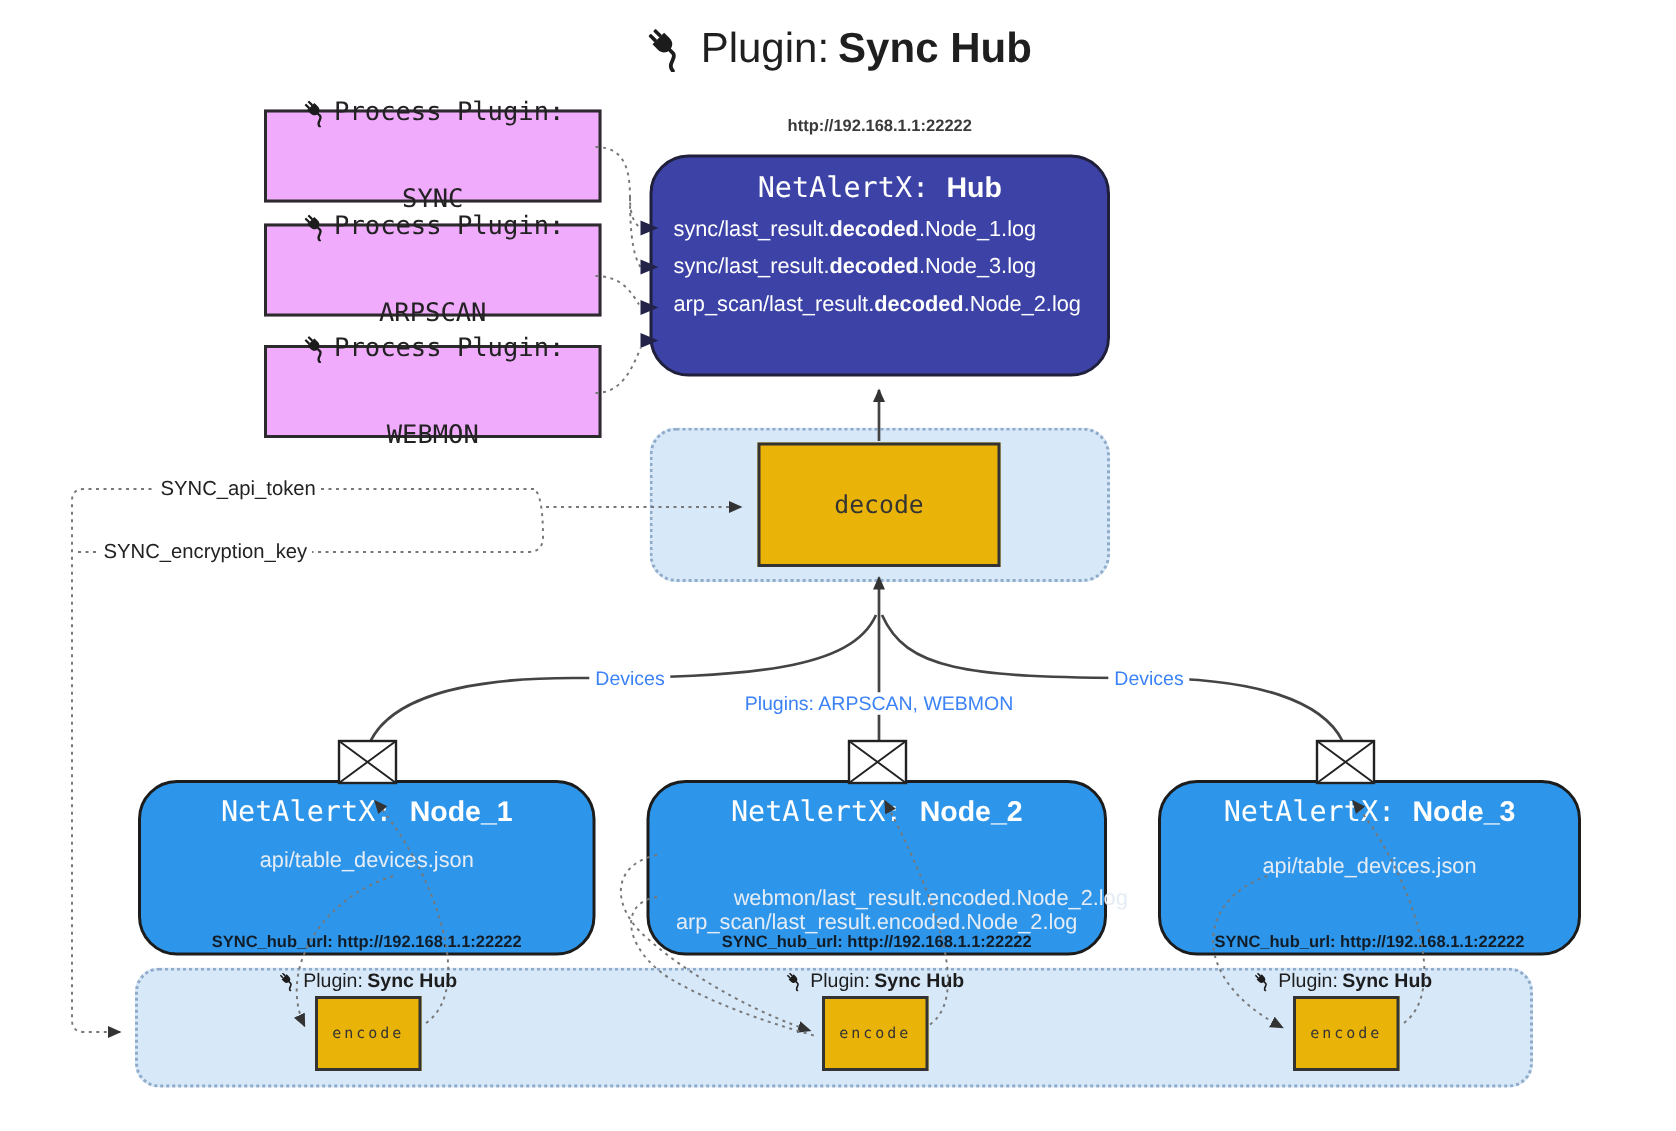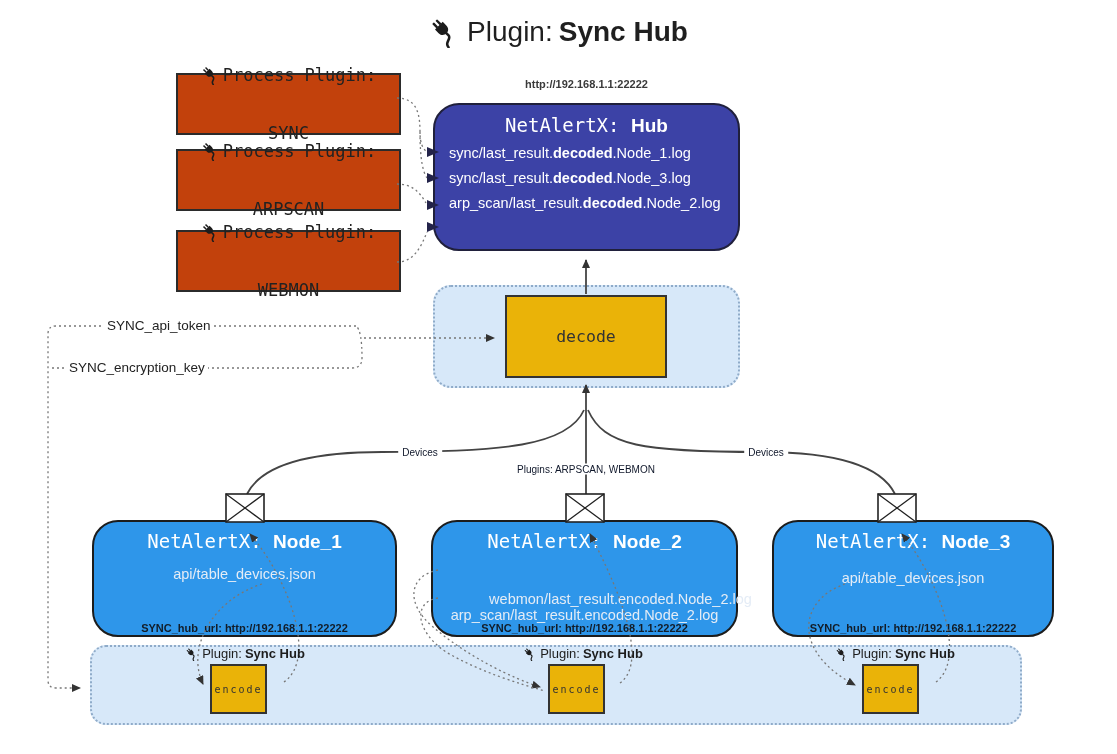--- a/index.html
+++ b/index.html
@@ -9,21 +9,21 @@
   }
   .abs{position:absolute;}
   
   .main-title{
     top:16px;left:0;width:1117px;display:flex;justify-content:center;align-items:center;
     gap:6px;font-size:28px;color:#1f1f1f;
   }
   .main-title .bold{font-weight:bold;}
   
   .pbox{
-    left:176px;width:221px;height:58px;background:#c2410c;border:2px solid #2b2b2b;
+    left:176px;width:221px;height:58px;background:#f0abfc;border:2px solid #2b2b2b;
     display:flex;flex-direction:column;justify-content:center;align-items:center;
     font-family:"DejaVu Sans Mono", monospace;font-size:17px;color:#222;line-height:26px;gap:32px;
   }
   .pbox .row1{display:flex;align-items:center;gap:2px;}
   
   .hub-url{top:78px;left:433px;width:307px;text-align:center;font-size:11px;font-weight:600;color:#3a3a3a;}
   .hub{
     left:433px;top:103px;width:307px;height:148px;background:#3c42a6;border:2px solid #20203c;
     border-radius:26px;box-sizing:border-box;color:#fff;
   }
@@ -41,21 +41,21 @@
   .decode-wrap{left:433px;top:285px;width:307px;height:103px;}
   .white-box{
     background:#eab308;border:2px solid #333;box-sizing:border-box;
     display:flex;align-items:center;justify-content:center;
     font-family:"DejaVu Sans Mono", monospace;color:#333;
   }
   .decode-box{left:505px;top:295px;width:162px;height:83px;font-size:16.5px;}
   
   .line-label{background:#fff;padding:0 3px;font-size:13.5px;color:#222;white-space:nowrap;z-index:6;}
   .edge-label{
-    background:#fff;padding:0 4px;font-size:10px;color:#0f172a;white-space:nowrap;z-index:6;
+    background:#fff;padding:0 4px;font-size:13px;color:#3b82f6;white-space:nowrap;z-index:6;
     transform:translate(-50%,-50%);
   }
   
   .node{
     top:520px;height:117px;background:#2e96ea;border:2px solid #1c1c1c;border-radius:26px;
     box-sizing:border-box;color:#fff;z-index:2;
   }
   .node-title{
     position:absolute;top:8px;left:0;width:100%;text-align:center;font-size:19px;
     font-family:"DejaVu Sans Mono", monospace;
@@ -66,21 +66,21 @@
     position:absolute;top:100px;left:0;width:100%;text-align:center;
     font-size:11px;font-weight:600;color:#121c27;
   }
   
   .bottom-wrap{left:90px;top:645px;width:932px;height:80px;border-radius:16px;z-index:1;}
   .sync-label{
     top:646px;transform:translateX(-50%);display:flex;align-items:center;gap:3px;
     font-size:13px;color:#1d1d1d;z-index:6;white-space:nowrap;
   }
   .sync-label .bold{font-weight:bold;}
-  .encode-box{top:664px;width:57px;height:50px;font-size:10px;letter-spacing:2px;z-index:2;}
+  .encode-box{top:664px;width:71px;height:50px;font-size:10px;letter-spacing:2px;z-index:2;}
   
   #overlay{position:absolute;inset:0;z-index:5;pointer-events:none;}
   .plug-ic{flex:0 0 auto;}
 </style>
 </head>
 <body>
 
 <svg width="0" height="0" style="position:absolute">
   <defs>
     <symbol id="plug" viewBox="0 0 24 24">

